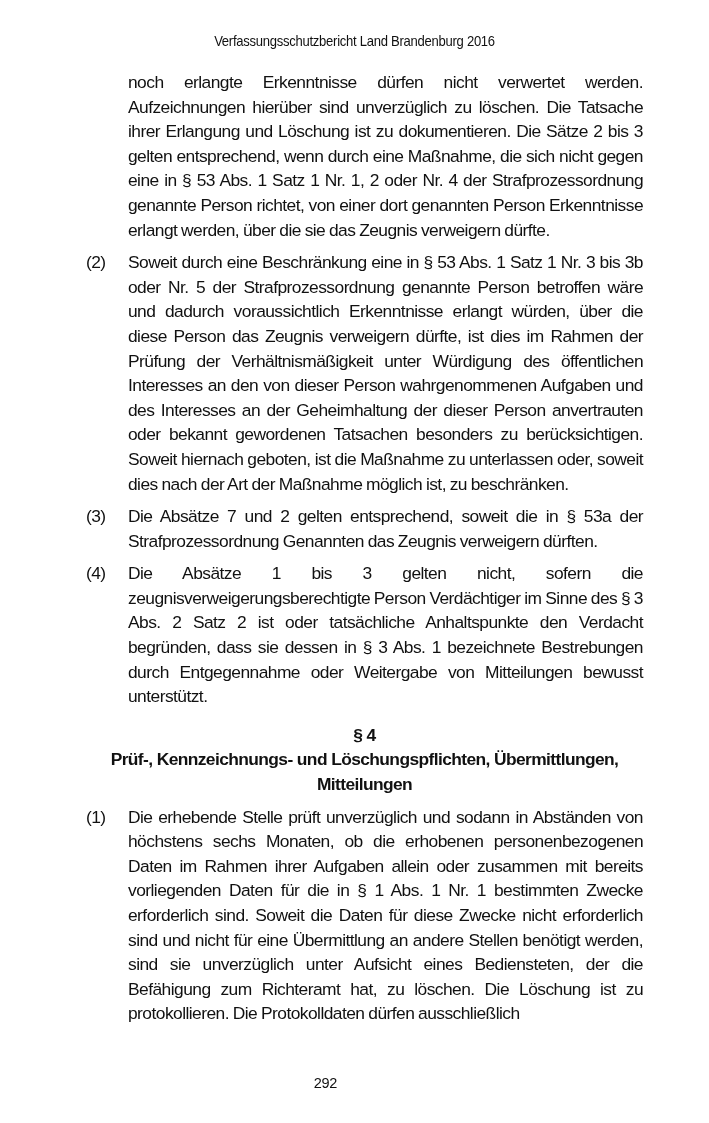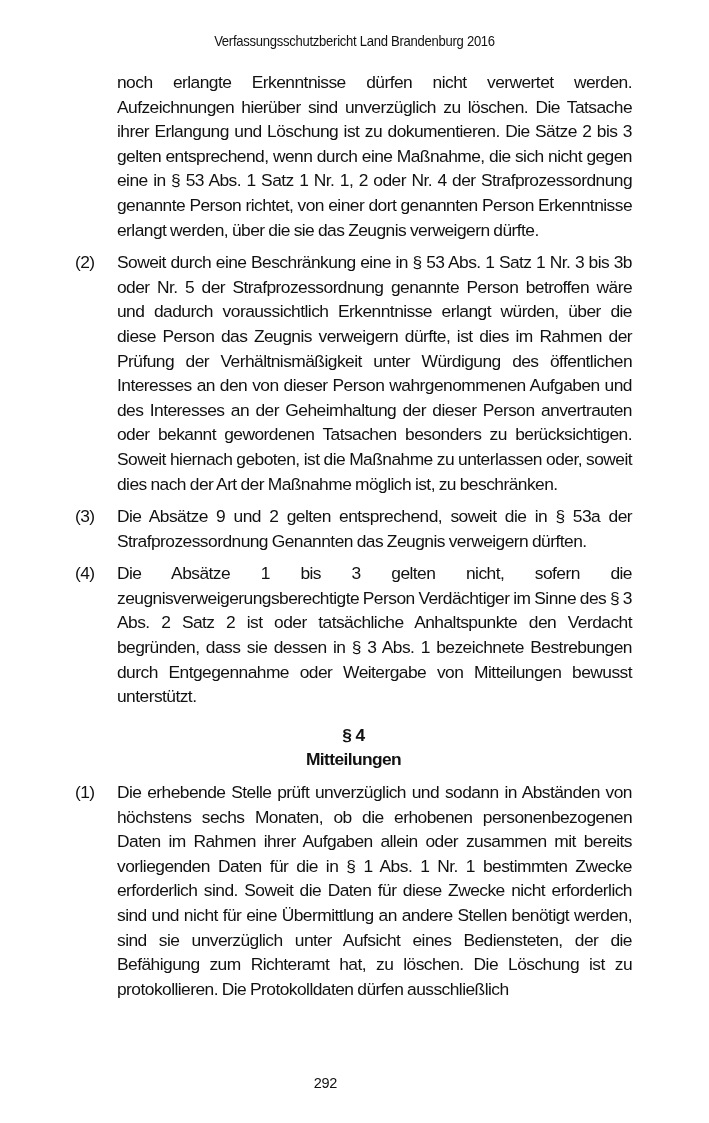--- a/index.html
+++ b/index.html
@@ -1,20 +1,20 @@
 <!DOCTYPE html>
 <html><head>
 <meta charset="utf-8">
 <style>
   html, body { margin: 0; padding: 0; background: #ffffff; }
   body { width: 709px; height: 1123px; position: relative; overflow: hidden; color: #111111;
          font-family: "Liberation Sans", "DejaVu Sans", sans-serif; }
   .page-header { position: absolute; top: 33px; left: 0; width: 709px; text-align: center;
                  font-size: 14.5px; letter-spacing: -0.3px; transform: scaleX(0.9); transform-origin: center; }
-  .content { position: absolute; top: 70px; left: 75px; width: 557px; }
+  .content { position: absolute; top: 70px; left: 86px; width: 557px; }
   .para { position: relative; padding-left: 42px; font-size: 17.4px; line-height: 24.6px;
           text-align: justify; letter-spacing: -0.55px; word-spacing: -0.5px; margin-bottom: 8px; }
   .para .num { position: absolute; left: 0; top: 0; }
   .cont { padding-left: 42px; font-size: 17.4px; line-height: 24.6px; text-align: justify;
           letter-spacing: -0.55px; word-spacing: -0.5px; margin-bottom: 8px; }
   .section { text-align: center; font-weight: bold; font-size: 17.4px; line-height: 24.6px;
              letter-spacing: -0.6px; margin: 14px -20px 8px -20px; }
   .page-number { position: absolute; top: 1075px; left: 0; width: 651px; text-align: center;
                  font-size: 14.5px; letter-spacing: -0.3px; }
 </style>
@@ -25,29 +25,30 @@
 
 <div class="content">
   <div class="cont">noch erlangte Erkenntnisse dürfen nicht verwertet werden. Aufzeichnungen hierüber sind unverzüglich zu löschen. Die Tatsache ihrer Erlangung und Löschung ist zu dokumentieren. Die Sätze 2 bis 3 gelten entsprechend, wenn durch eine Maßnahme, die sich nicht gegen eine in § 53 Abs. 1 Satz 1 Nr. 1, 2 oder Nr. 4 der Strafprozessordnung genannte Person richtet, von einer dort genannten Person Erkenntnisse erlangt werden, über die sie das Zeugnis verweigern dürfte.</div>
 
   <div class="para">
     <span class="num">(2)</span>
     <span>Soweit durch eine Beschränkung eine in § 53 Abs. 1 Satz 1 Nr. 3 bis 3b oder Nr. 5 der Strafprozessordnung genannte Person betroffen wäre und dadurch voraussichtlich Erkenntnisse erlangt würden, über die diese Person das Zeugnis verweigern dürfte, ist dies im Rahmen der Prüfung der Verhältnismäßigkeit unter Würdigung des öffentlichen Interesses an den von dieser Person wahrgenommenen Aufgaben und des Interesses an der Geheimhaltung der dieser Person anvertrauten oder bekannt gewordenen Tatsachen besonders zu berücksichtigen. Soweit hiernach geboten, ist die Maßnahme zu unterlassen oder, soweit dies nach der Art der Maßnahme möglich ist, zu beschränken.</span>
   </div>
   <div class="para">
     <span class="num">(3)</span>
-    <span>Die Absätze 9 und 2 gelten entsprechend, soweit die in § 53a der Strafprozessordnung Genannten das Zeugnis verweigern dürften.</span>
+    <span>Die Absätze 7 und 2 gelten entsprechend, soweit die in § 53a der Strafprozessordnung Genannten das Zeugnis verweigern dürften.</span>
   </div>
   <div class="para">
     <span class="num">(4)</span>
     <span>Die Absätze 1 bis 3 gelten nicht, sofern die zeugnisverweigerungsberechtigte Person Verdächtiger im Sinne des § 3 Abs. 2 Satz 2 ist oder tatsächliche Anhaltspunkte den Verdacht begründen, dass sie dessen in § 3 Abs. 1 bezeichnete Bestrebungen durch Entgegennahme oder Weitergabe von Mitteilungen bewusst unterstützt.</span>
   </div>
 
   <div class="section">
     <div>§ 4</div>
+    <div>Prüf-, Kennzeichnungs- und Löschungspflichten, Übermittlungen,</div>
     <div>Mitteilungen</div>
   </div>
 
   <div class="para">
     <span class="num">(1)</span>
     <span>Die erhebende Stelle prüft unverzüglich und sodann in Abständen von höchstens sechs Monaten, ob die erhobenen personenbezogenen Daten im Rahmen ihrer Aufgaben allein oder zusammen mit bereits vorliegenden Daten für die in § 1 Abs. 1 Nr. 1 bestimmten Zwecke erforderlich sind. Soweit die Daten für diese Zwecke nicht erforderlich sind und nicht für eine Übermittlung an andere Stellen benötigt werden, sind sie unverzüglich unter Aufsicht eines Bediensteten, der die Befähigung zum Richteramt hat, zu löschen. Die Löschung ist zu protokollieren. Die Protokolldaten dürfen ausschließlich</span>
   </div>
 </div>
 
 <div class="page-number">292</div>

